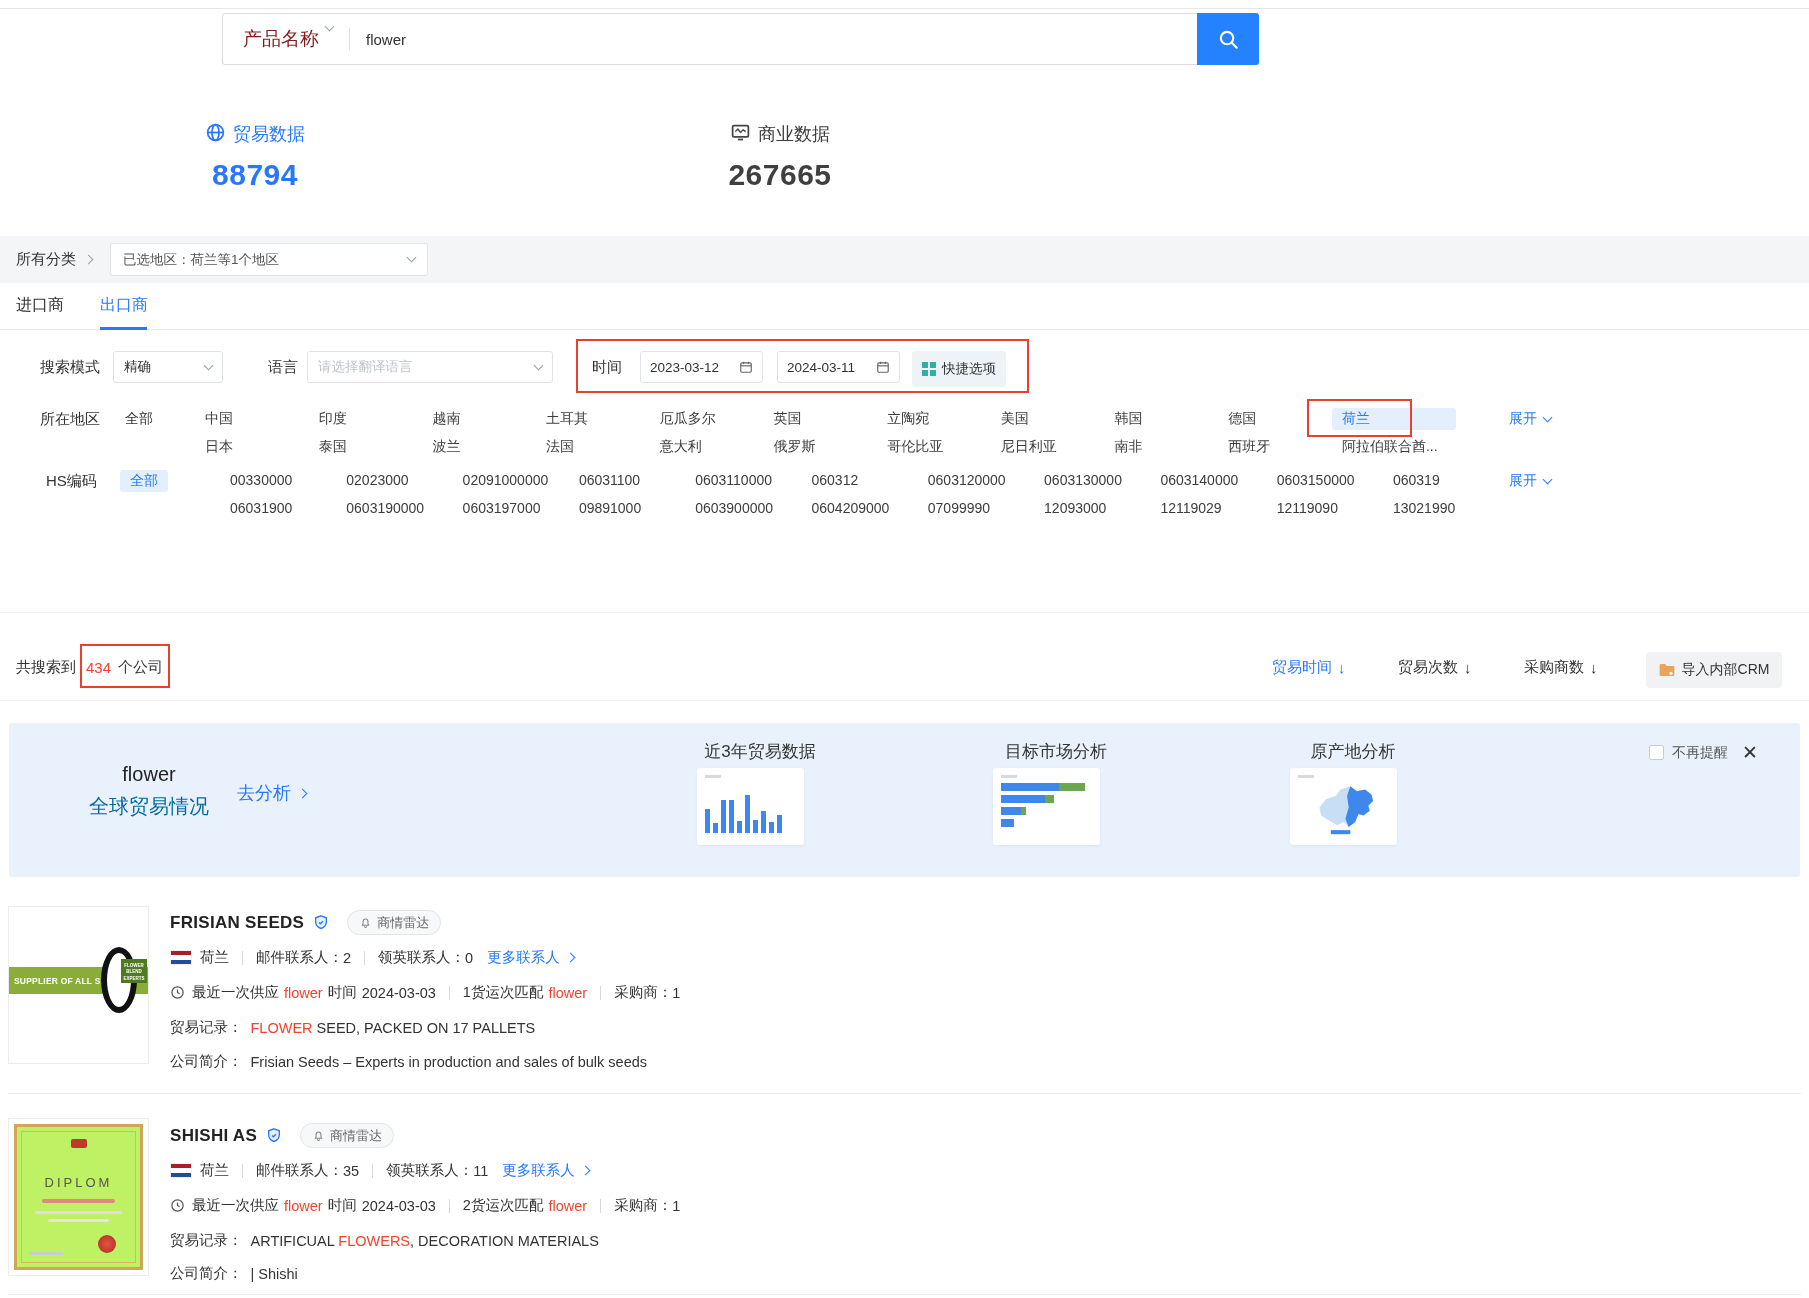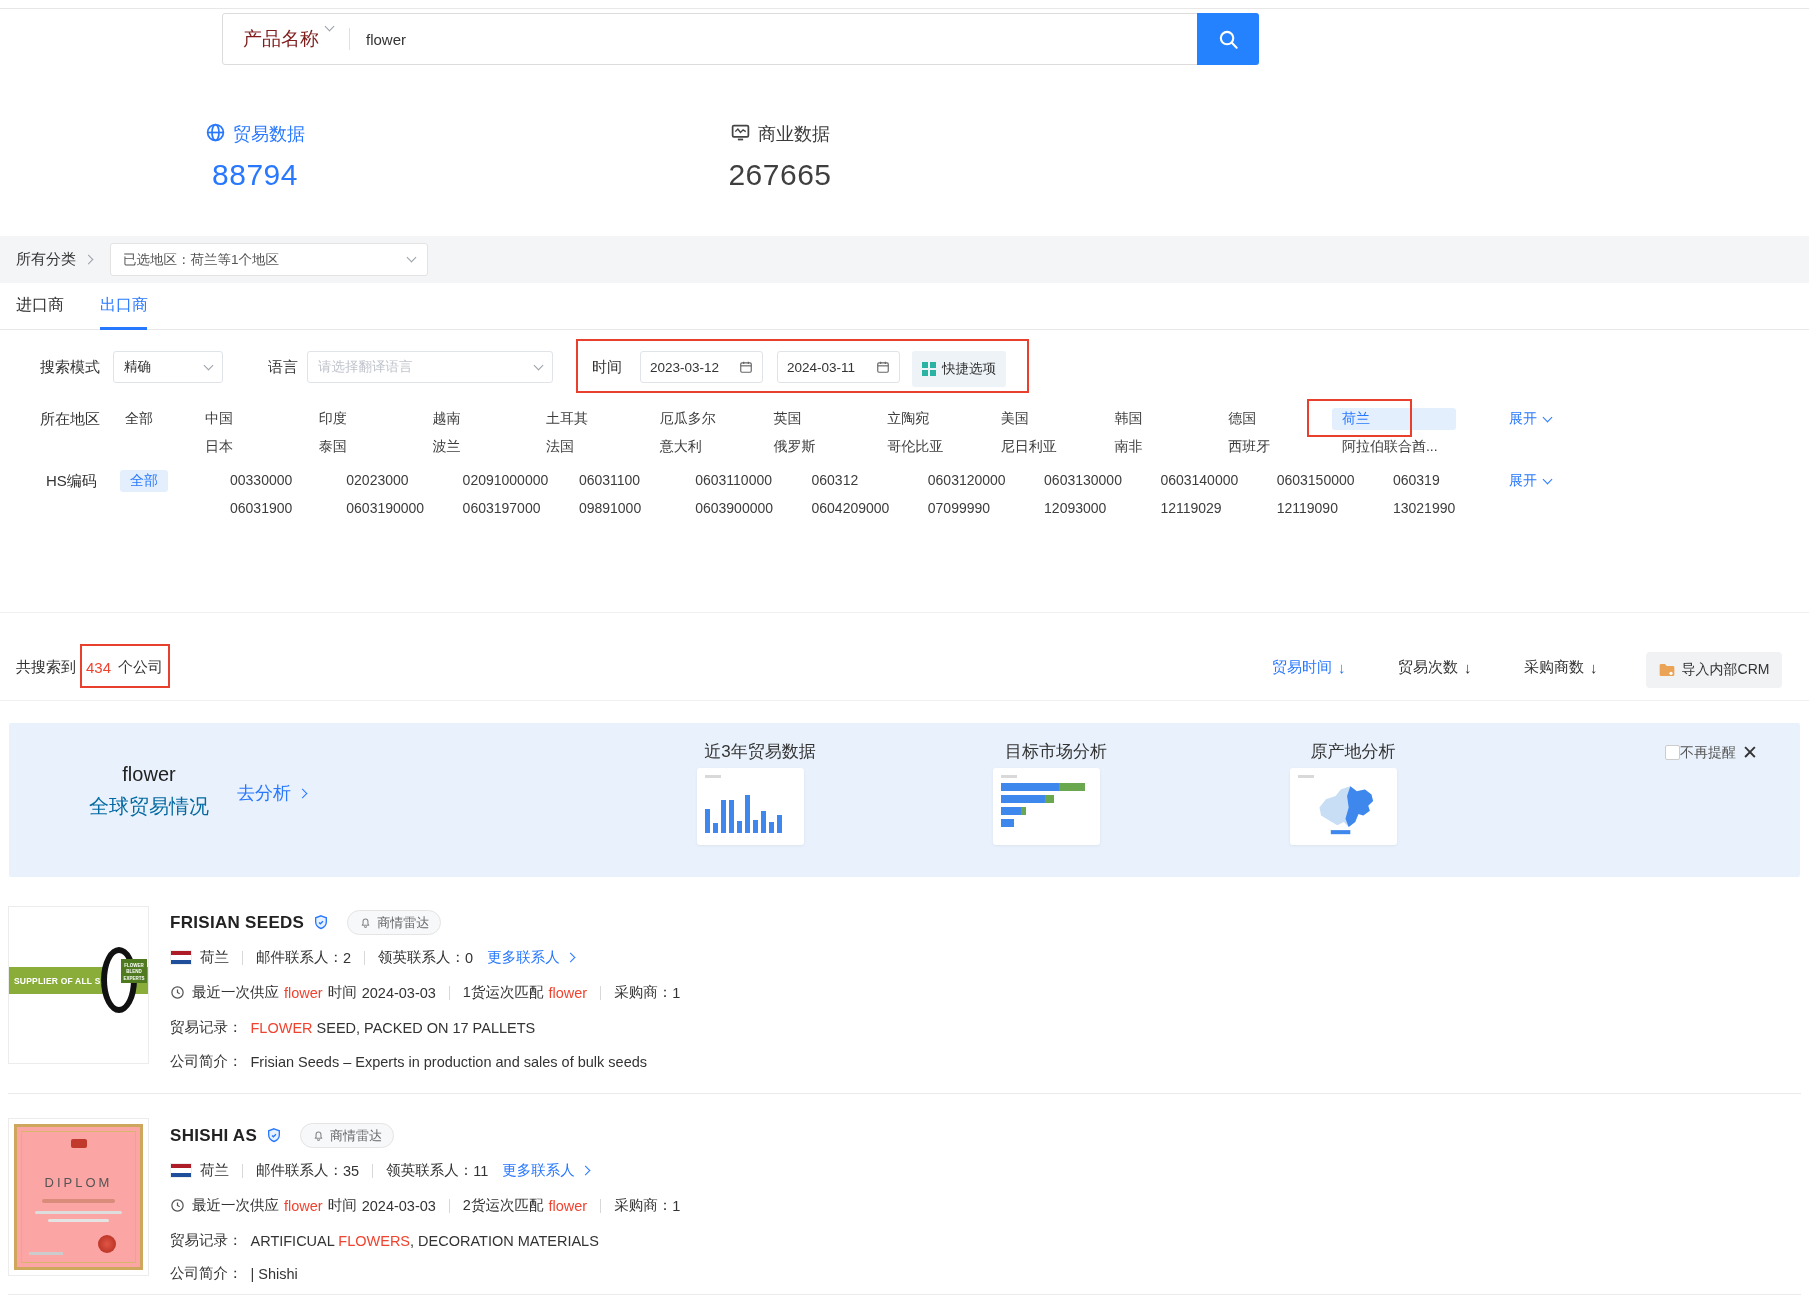--- a/index.html
+++ b/index.html
@@ -15,21 +15,21 @@
 .topline{position:absolute;top:8px;left:0;width:100%;height:1px;background:#e7e7e7}
 
 .searchbar{position:absolute;left:222px;top:13px;width:1037px;height:52px;border:1px solid #dcdcdc;border-radius:3px;display:flex;align-items:center;background:#fff}
 .searchbar .cat{display:flex;align-items:flex-start;padding:0 16px 0 20px;font-size:19px;color:#7f1d1d;cursor:pointer}
 .searchbar .bar-sep{width:1px;height:22px;background:#e0e0e0}
 .searchbar input{flex:1;border:none;outline:none;font-size:15px;color:#333;padding:0 16px;height:100%;font-family:inherit}
 .search-btn{position:absolute;right:-1px;top:-1px;width:62px;height:52px;background:#2482ff;border:none;border-radius:0 3px 3px 0;display:flex;align-items:center;justify-content:center;cursor:pointer}
 
 .stat{position:absolute;width:240px;text-align:center}
 .stat .lbl{display:flex;justify-content:center;gap:7px;font-size:18px}
-.stat .num{margin-top:12px;font-size:30px;font-weight:400;letter-spacing:.5px}
+.stat .num{margin-top:12px;font-size:30px;font-weight:700;letter-spacing:.5px}
 .stat.active .lbl,.stat.active .num{color:#2878ff}
 .stat.plain .lbl{color:#3a3a3a}
 .stat.plain .num{color:#3f3f3f}
 
 .strip{position:absolute;left:0;top:236px;width:100%;height:47px;background:#f4f5f7;display:flex;align-items:center}
 .strip .bc{margin-left:16px;font-size:15px;color:#333;display:flex;align-items:center}
 .strip .region-sel{position:absolute;left:110px;top:7px;width:318px;height:33px;background:#fff;border:1px solid #e3e3e3;border-radius:3px;display:flex;align-items:center;justify-content:space-between;padding:0 12px;font-size:13.5px;color:#555;cursor:pointer}
 
 .tabs{position:absolute;left:0;top:283px;width:100%;height:47px;border-bottom:1px solid #e8e8e8}
 .tab{position:absolute;top:12px;font-size:16px;cursor:pointer}
@@ -57,40 +57,40 @@
 .banner{position:absolute;left:9px;top:723px;width:1791px;height:154px;background:#e9f2fc;border-radius:2px}
 .bcard{position:absolute;width:107px;height:77px;background:#fff;border-radius:3px;box-shadow:0 1px 3px rgba(0,0,0,.06);padding:7px 8px;top:45px}
 .bcard .mini-lbl{width:16px;height:3px;background:#d9d9d9;margin-bottom:5px}
 .btitle{position:absolute;top:17px;width:180px;text-align:center;font-size:17px;color:#333}
 .bars{display:flex;align-items:flex-end;gap:3px;height:50px}
 .bars i{display:block;width:5px;background:#3e87ec}
 .hbar-row{display:flex;align-items:center;gap:0;margin:4px 0}
 .hbar-row i{display:block;height:8px}
 .hbar-row .b1{background:#3e87ec}
 .hbar-row .b2{background:#6aa84f}
-.dismiss{position:absolute;right:42px;top:20px;display:flex;align-items:center;gap:0;font-size:14px;color:#555}
+.dismiss{position:absolute;right:42px;top:20px;display:flex;align-items:center;gap:8px;font-size:14px;color:#555}
 .cbx{width:15px;height:15px;background:#fff;border:1px solid #ccc;border-radius:2px;cursor:pointer}
 .xclose{font-size:19px;color:#333;cursor:pointer;margin-left:6px;line-height:1}
 
 .logoBox{position:absolute;left:8px;width:141px;height:158px;border:1px solid #ececec;background:#fff;overflow:hidden}
 .cname{font-size:17px;font-weight:bold;color:#222;letter-spacing:.3px}
 .badge{display:flex;align-items:center;gap:5px;height:25px;padding:0 11px;border:1px solid #e4e4e4;border-radius:13px;background:#f7f8fa;font-size:13px;color:#666;margin-left:18px;cursor:pointer}
 .flag{display:inline-block;width:22px;height:15px;border:1px solid #eee;margin-right:8px}
 .flag i{display:block;height:33.3%}
 .flag .fr{background:#ae1c28}.flag .fw{background:#fff}.flag .fb{background:#1f4e9b}
 .vsep{display:inline-block;width:1px;height:14px;background:#d8d8d8;margin:0 13px}
 .ctext{font-size:14.5px;color:#333}
 .morelink{color:#2878ff;font-size:14.5px;margin-left:14px;cursor:pointer;display:inline-flex;align-items:center}
 .divider{position:absolute;left:8px;width:1793px;height:1px;background:#ebebeb}
 
 .fr-band{position:absolute;left:0;top:60px;width:100%;height:27px;background:#8aad3a;color:#fff;font-size:8.5px;font-weight:bold;display:flex;align-items:center;padding-left:5px;letter-spacing:.2px}
 .fr-ellipse{position:absolute;left:92px;top:40px;width:36px;height:66px;border:6px solid #111;border-radius:50%;background:#fff}
 .fr-tag{position:absolute;left:112px;top:52px;width:26px;height:24px;background:#4f7a1f;color:#fff;font-size:4.5px;font-weight:bold;text-align:center;padding-top:4px;line-height:1.4}
 
-.dp-outer{position:absolute;inset:5px;border:3px solid #cfa75c;background:#fca5a5}
+.dp-outer{position:absolute;inset:5px;border:3px solid #cfa75c;background:#bef264}
 .dp-inner{position:absolute;inset:4px;border:1px solid #d9b46b}
 .dp-mark{position:absolute;left:50%;top:12px;width:16px;height:9px;margin-left:-8px;background:#c0392b;border-radius:2px}
 .dp-title{position:absolute;top:48px;width:100%;text-align:center;font-size:13px;letter-spacing:3px;color:#555}
 .dp-sub{position:absolute;top:72px;left:20%;width:60%;height:4px;background:#d98c7a;border-radius:2px}
 .dp-line{position:absolute;top:84px;left:15%;width:70%;height:3px;background:#ddd;border-radius:2px}
 .dp-line2{position:absolute;top:92px;left:25%;width:50%;height:3px;background:#e4e4e4;border-radius:2px}
 .dp-seal{position:absolute;right:24px;bottom:14px;width:18px;height:18px;border-radius:50%;background:radial-gradient(#e05545,#b02a1d)}
 .dp-foot{position:absolute;left:12px;bottom:12px;width:34px;height:3px;background:#ccc}
 </style>
 </head>

